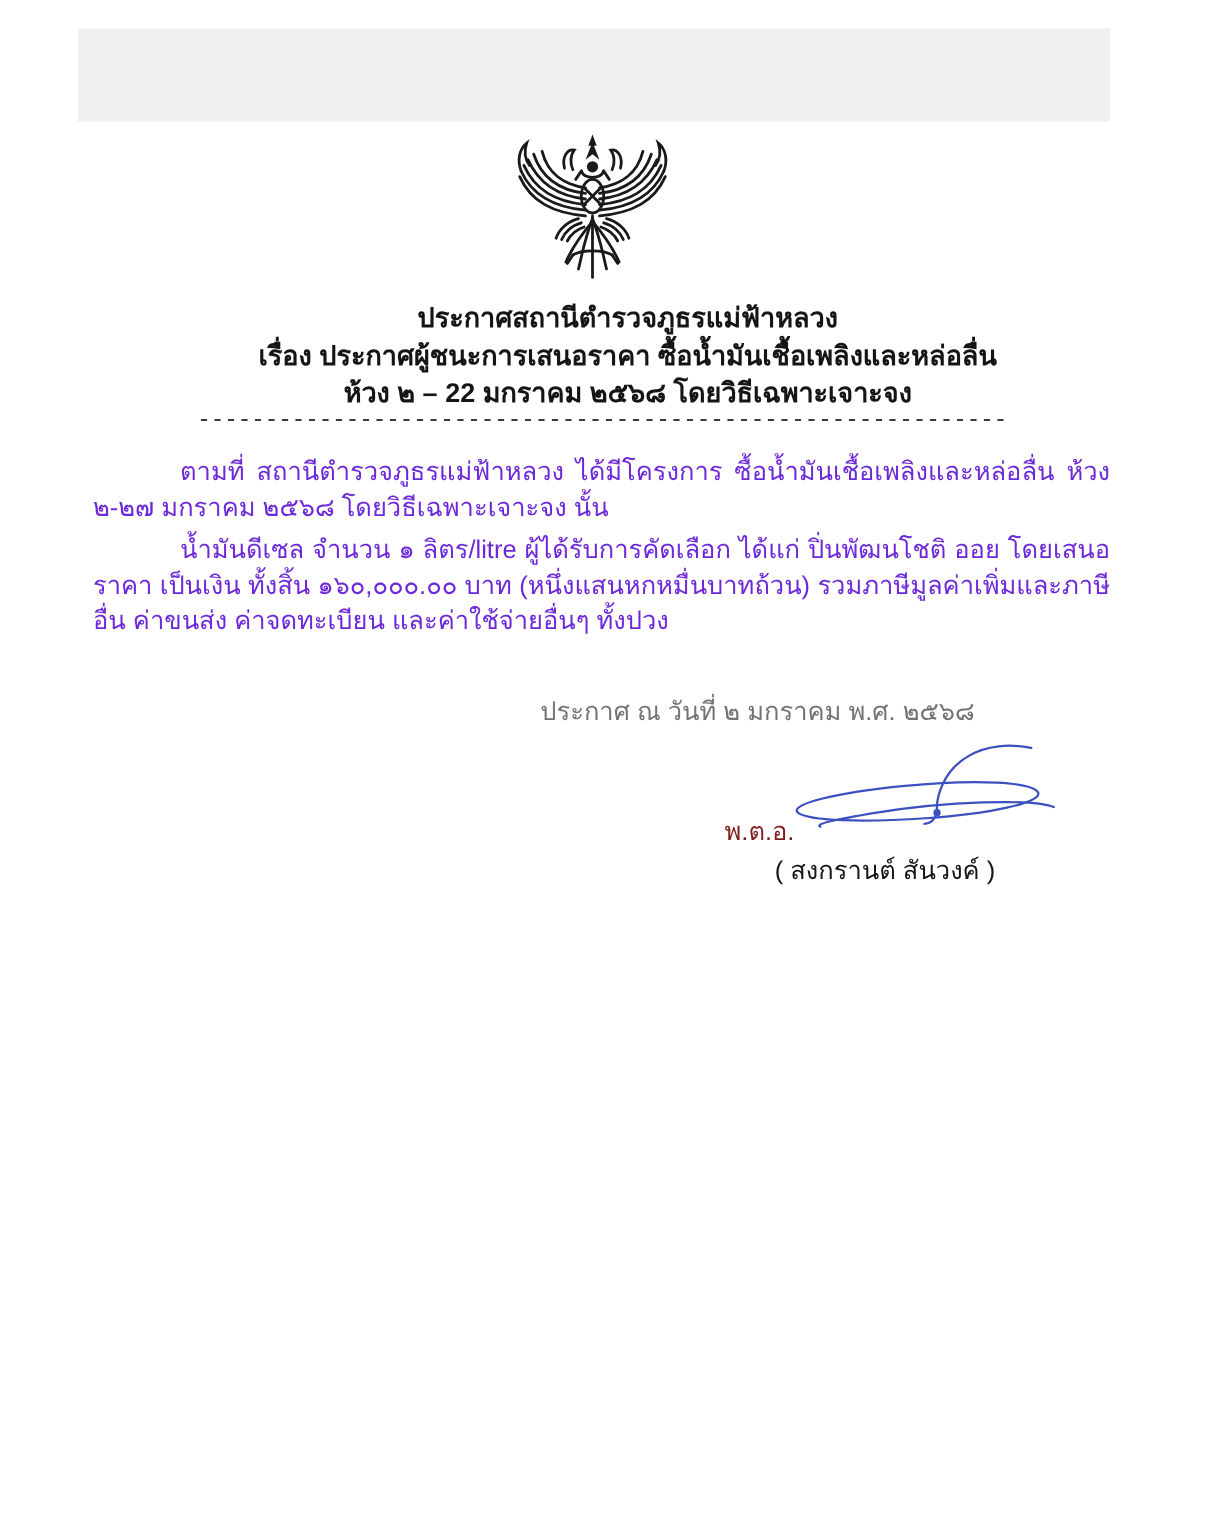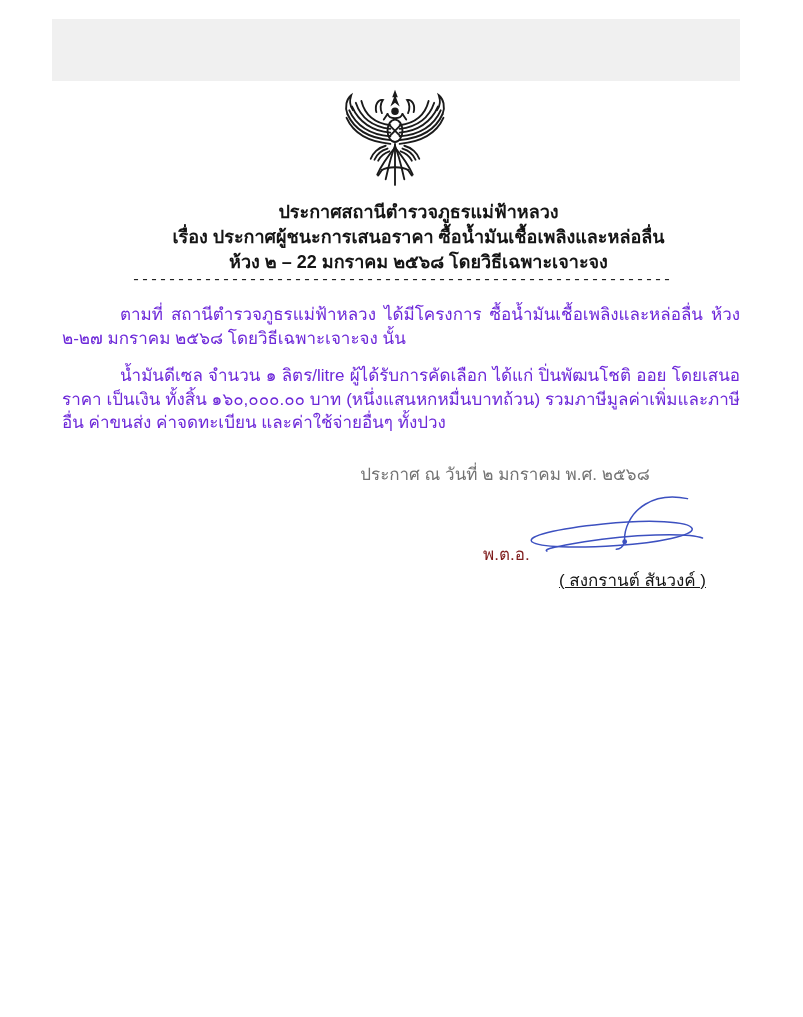--- a/index.html
+++ b/index.html
@@ -28,35 +28,35 @@
   .separator{
     position:absolute;left:0;top:272px;width:803px;
     text-align:center;font-size:15px;letter-spacing:0px;color:#222;
     font-family:"Liberation Mono", monospace;
   }
   .body-text{
     position:absolute;left:62px;top:303px;width:678px;
     font-size:17px;line-height:23.5px;text-align:justify;color:#6d28d9;
   }
   .body-text p{margin:0;text-indent:58px;}
-  .body-text p + p{margin-top:14px;}
+  .body-text p + p{margin-top:5px;}
   .date-line{
     position:absolute;left:330px;top:460px;width:350px;
     text-align:center;font-size:17px;color:#737373;
   }
   .sig-svg{
     position:absolute;left:515px;top:493px;width:195px;height:75px;
   }
   .sig-rank{
     position:absolute;left:483px;top:540px;
     font-size:17px;color:#7f1d1d;
   }
   .sig-name-block{
-    position:absolute;left:516px;top:568px;width:190px;
-    text-align:right;font-size:17px;line-height:26px;color:#151515;text-decoration:underline;
+    position:absolute;left:495px;top:568px;width:190px;
+    text-align:center;font-size:17px;line-height:26px;color:#151515;
   }
 </style>
 </head>
 <body>
 
 <div class="page">
 
   <div class="topbar"></div>
 
   <svg class="emblem" viewBox="0 0 120 120" aria-hidden="true">

